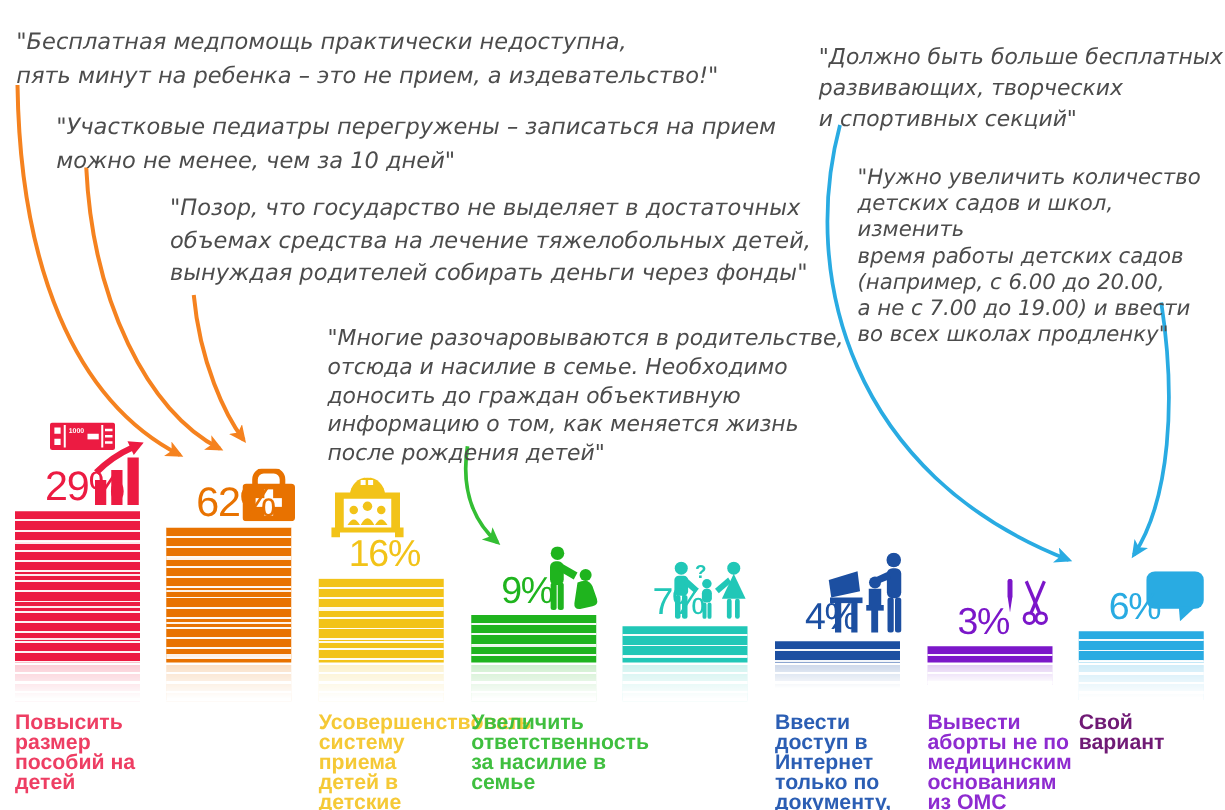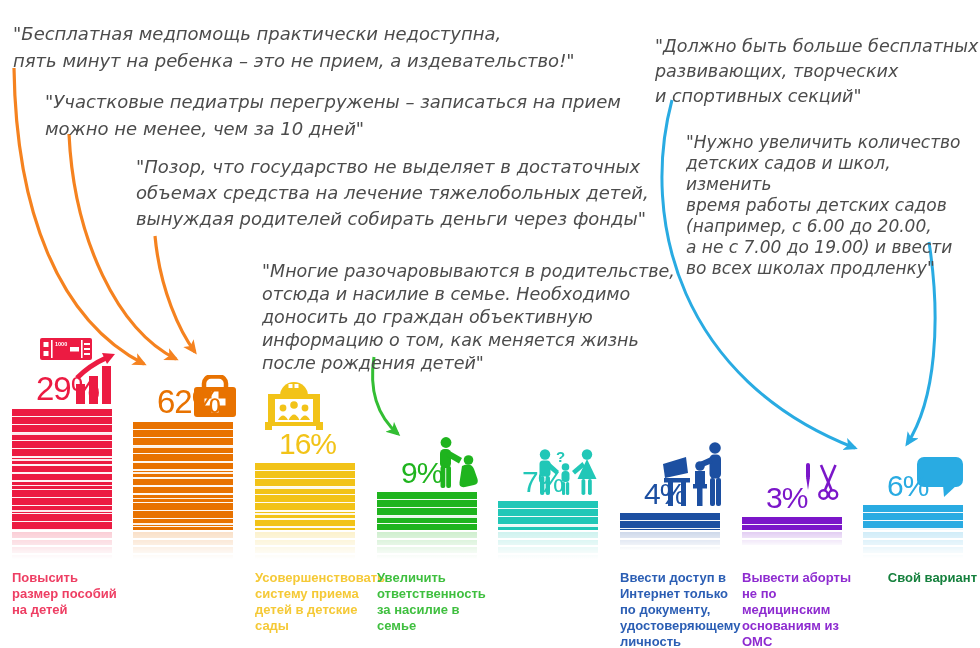--- a/index.html
+++ b/index.html
@@ -24,21 +24,21 @@
        background-image:
          repeating-linear-gradient(to bottom, transparent 0 24px, rgba(255,255,255,.9) 24px 25.8px),
          repeating-linear-gradient(to bottom, transparent 0 6.6px, rgba(255,255,255,.95) 6.6px 8.1px);}
   .refl{position:absolute;left:0;right:0;top:532px;opacity:.22;background-color:var(--c);
         background-image:repeating-linear-gradient(to bottom, transparent 0 5.6px, #fff 5.6px 7.6px);}
   .refl .fade{position:absolute;left:0;top:0;right:0;bottom:0;
         background:linear-gradient(to bottom, rgba(255,255,255,.05), #fff 92%);}
   .pct{position:absolute;left:0;font-weight:normal;font-size:30px;line-height:1;
        letter-spacing:-1px;color:var(--c);margin-left:24px;}
   .c0 .pct,.c1 .pct{font-size:33px;}
-  .caption{position:absolute;top:570px;left:0;width:114px;font-size:13px;line-height:16px;
+  .caption{position:absolute;top:570px;left:0;width:114px;font-size:17px;line-height:16px;
        font-weight:bold;}
   .icon{position:absolute;}
   .i-banknote{left:28px;top:338px;}
   .i-growth{left:63px;top:352px;}
   .i-bag{left:61px;top:375px;}
   .i-kgarten{left:10px;top:372px;}
   .i-parent{left:58px;top:437px;}
   .i-family{left:38px;top:449px;}
   .i-computer{left:42px;top:442px;}
   .i-tools{left:57px;top:463px;}
@@ -263,16 +263,16 @@
       <svg width="48" height="40" viewBox="0 0 48 40">
         <rect x="0" y="0" width="46" height="30" rx="7" fill="var(--c)"></rect>
         <polygon points="26,28 40,28 27,40" fill="var(--c)"></polygon>
       </svg>
     </span>
     <div class="pct" style="bottom: 147px;">6%</div>
     <div class="bar" style="height: 25px;"></div>
     <div class="refl" style="height: 28px;">
         <div class="fade"></div>
       </div>
-    <div class="caption" style="color: #15803d; text-align: right;">Свой вариант</div>
+    <div class="caption" style="color: #701a75;">Свой вариант</div>
   </div>
 
 </div>
 
 </body></html>

